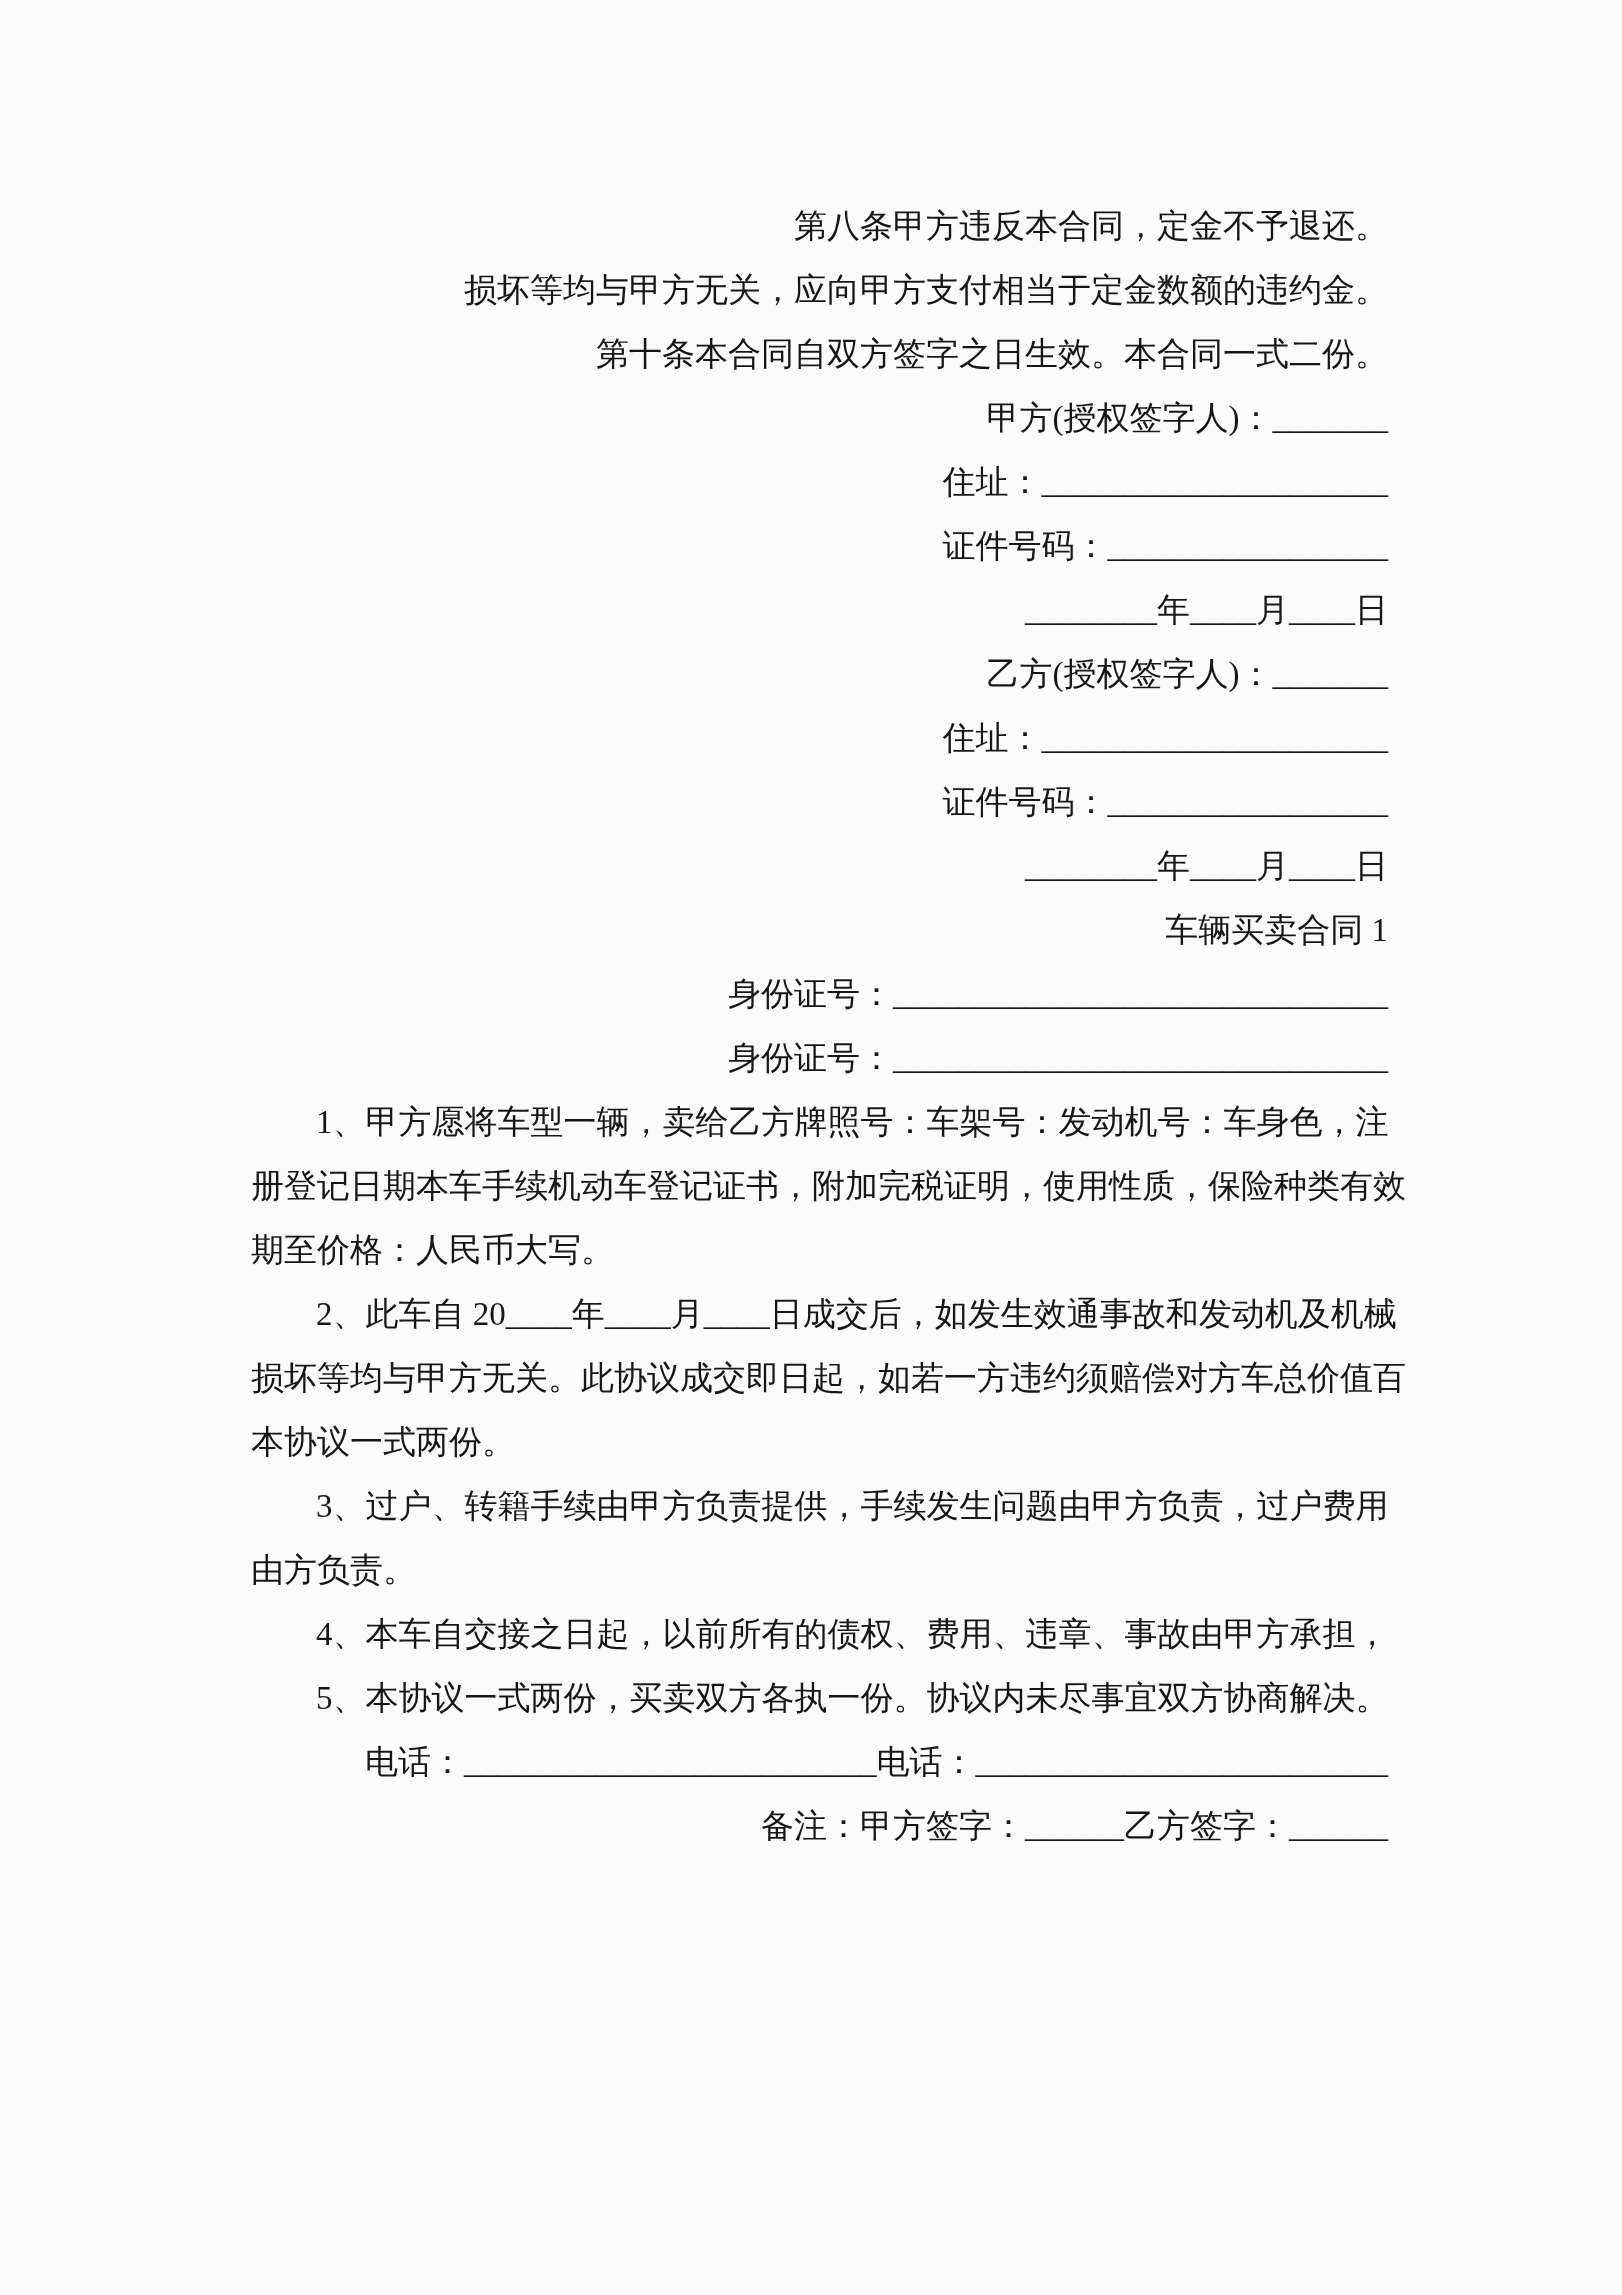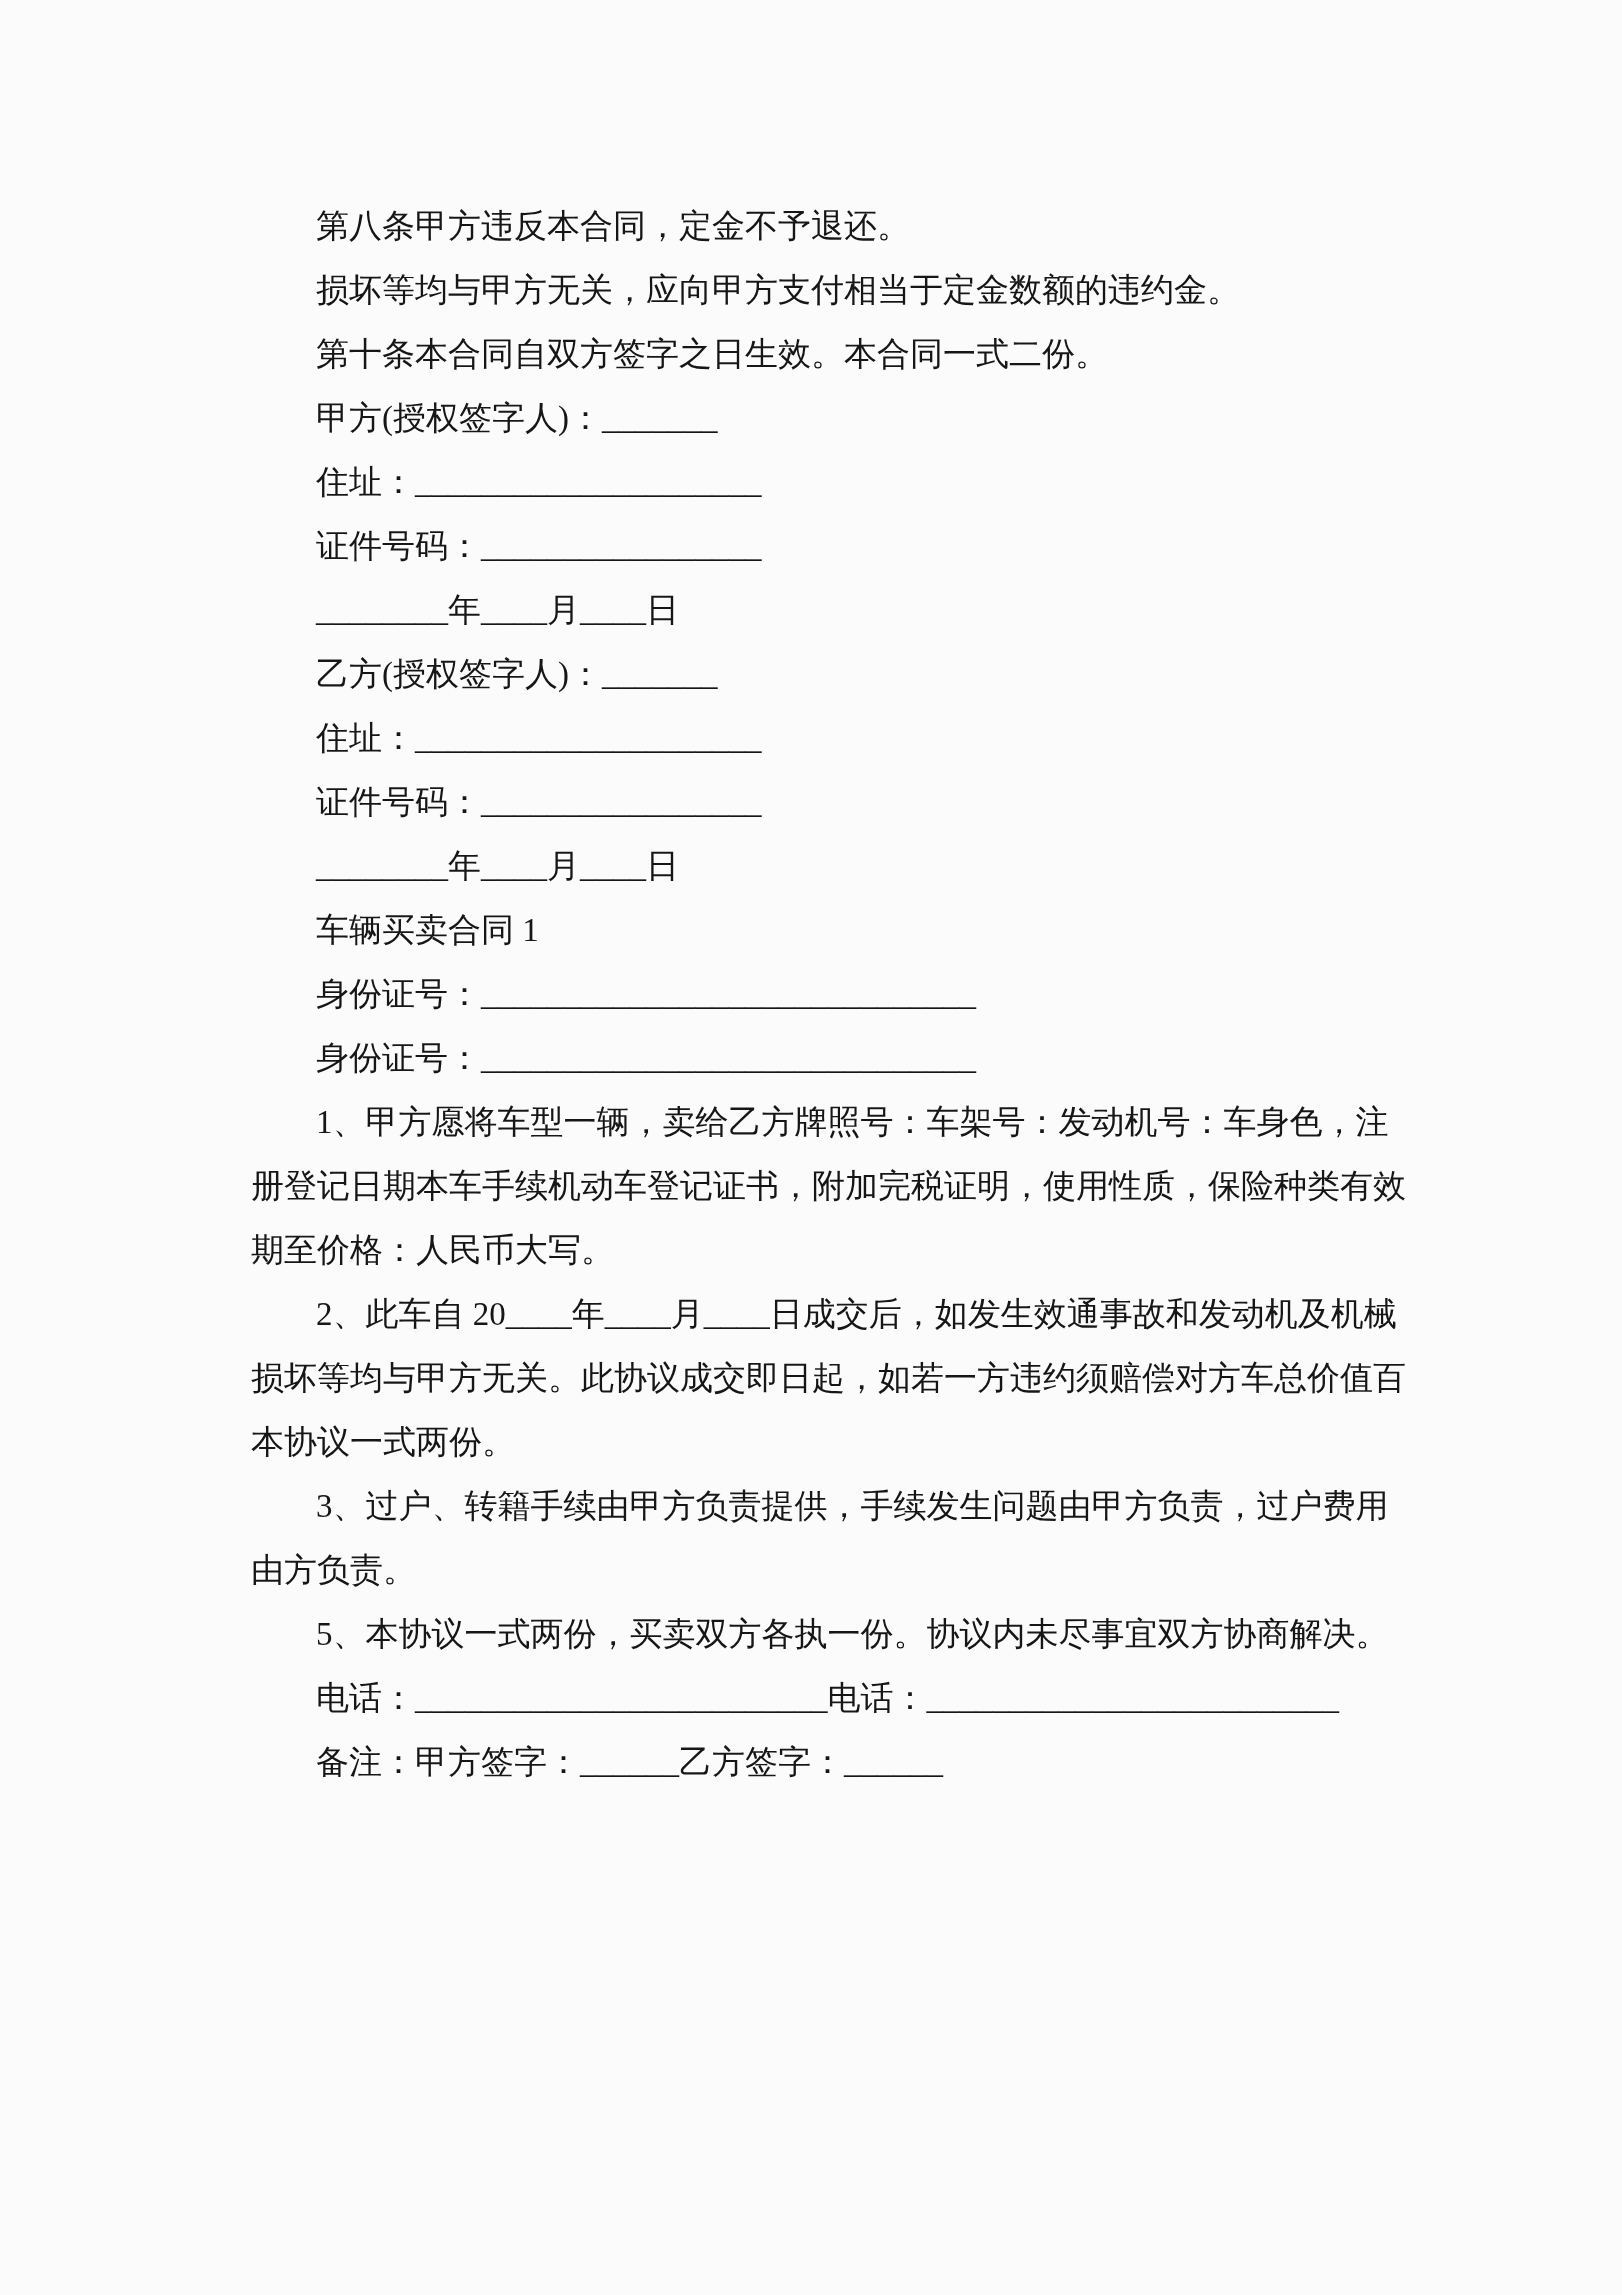--- a/index.html
+++ b/index.html
@@ -23,20 +23,21 @@
     line-height: 64px;
     font-weight: normal;
     letter-spacing: 0;
   }
   .line {
     height: 64px;
     white-space: nowrap;
   }
   .line.indent {
     text-indent: 65px;
+    text-align: right;
   }
 </style>
 </head>
 <body>
 
 <div class="page" style="background: rgb(251, 251, 252);">
   <div class="doc" id="doc" style="color: rgb(22, 22, 22);">
       <div class="line indent">第八条甲方违反本合同，定金不予退还。</div>
       <div class="line indent">损坏等均与甲方无关，应向甲方支付相当于定金数额的违约金。</div>
       <div class="line indent">第十条本合同自双方签字之日生效。本合同一式二份。</div>
@@ -52,18 +53,19 @@
       <div class="line indent">身份证号：______________________________</div>
       <div class="line indent">身份证号：______________________________</div>
       <div class="line indent">1、甲方愿将车型一辆，卖给乙方牌照号：车架号：发动机号：车身色，注</div>
       <div class="line">册登记日期本车手续机动车登记证书，附加完税证明，使用性质，保险种类有效</div>
       <div class="line">期至价格：人民币大写。</div>
       <div class="line indent">2、此车自 20____年____月____日成交后，如发生效通事故和发动机及机械</div>
       <div class="line">损坏等均与甲方无关。此协议成交即日起，如若一方违约须赔偿对方车总价值百</div>
       <div class="line">本协议一式两份。</div>
       <div class="line indent">3、过户、转籍手续由甲方负责提供，手续发生问题由甲方负责，过户费用</div>
       <div class="line">由方负责。</div>
+      <div class="line indent">4、本车自交接之日起，以前所有的债权、费用、违章、事故由甲方承担，</div>
       <div class="line indent">5、本协议一式两份，买卖双方各执一份。协议内未尽事宜双方协商解决。</div>
       <div class="line indent">电话：_________________________电话：_________________________</div>
       <div class="line indent">备注：甲方签字：______乙方签字：______</div>
     </div>
 </div>
 
 
 </body></html>

